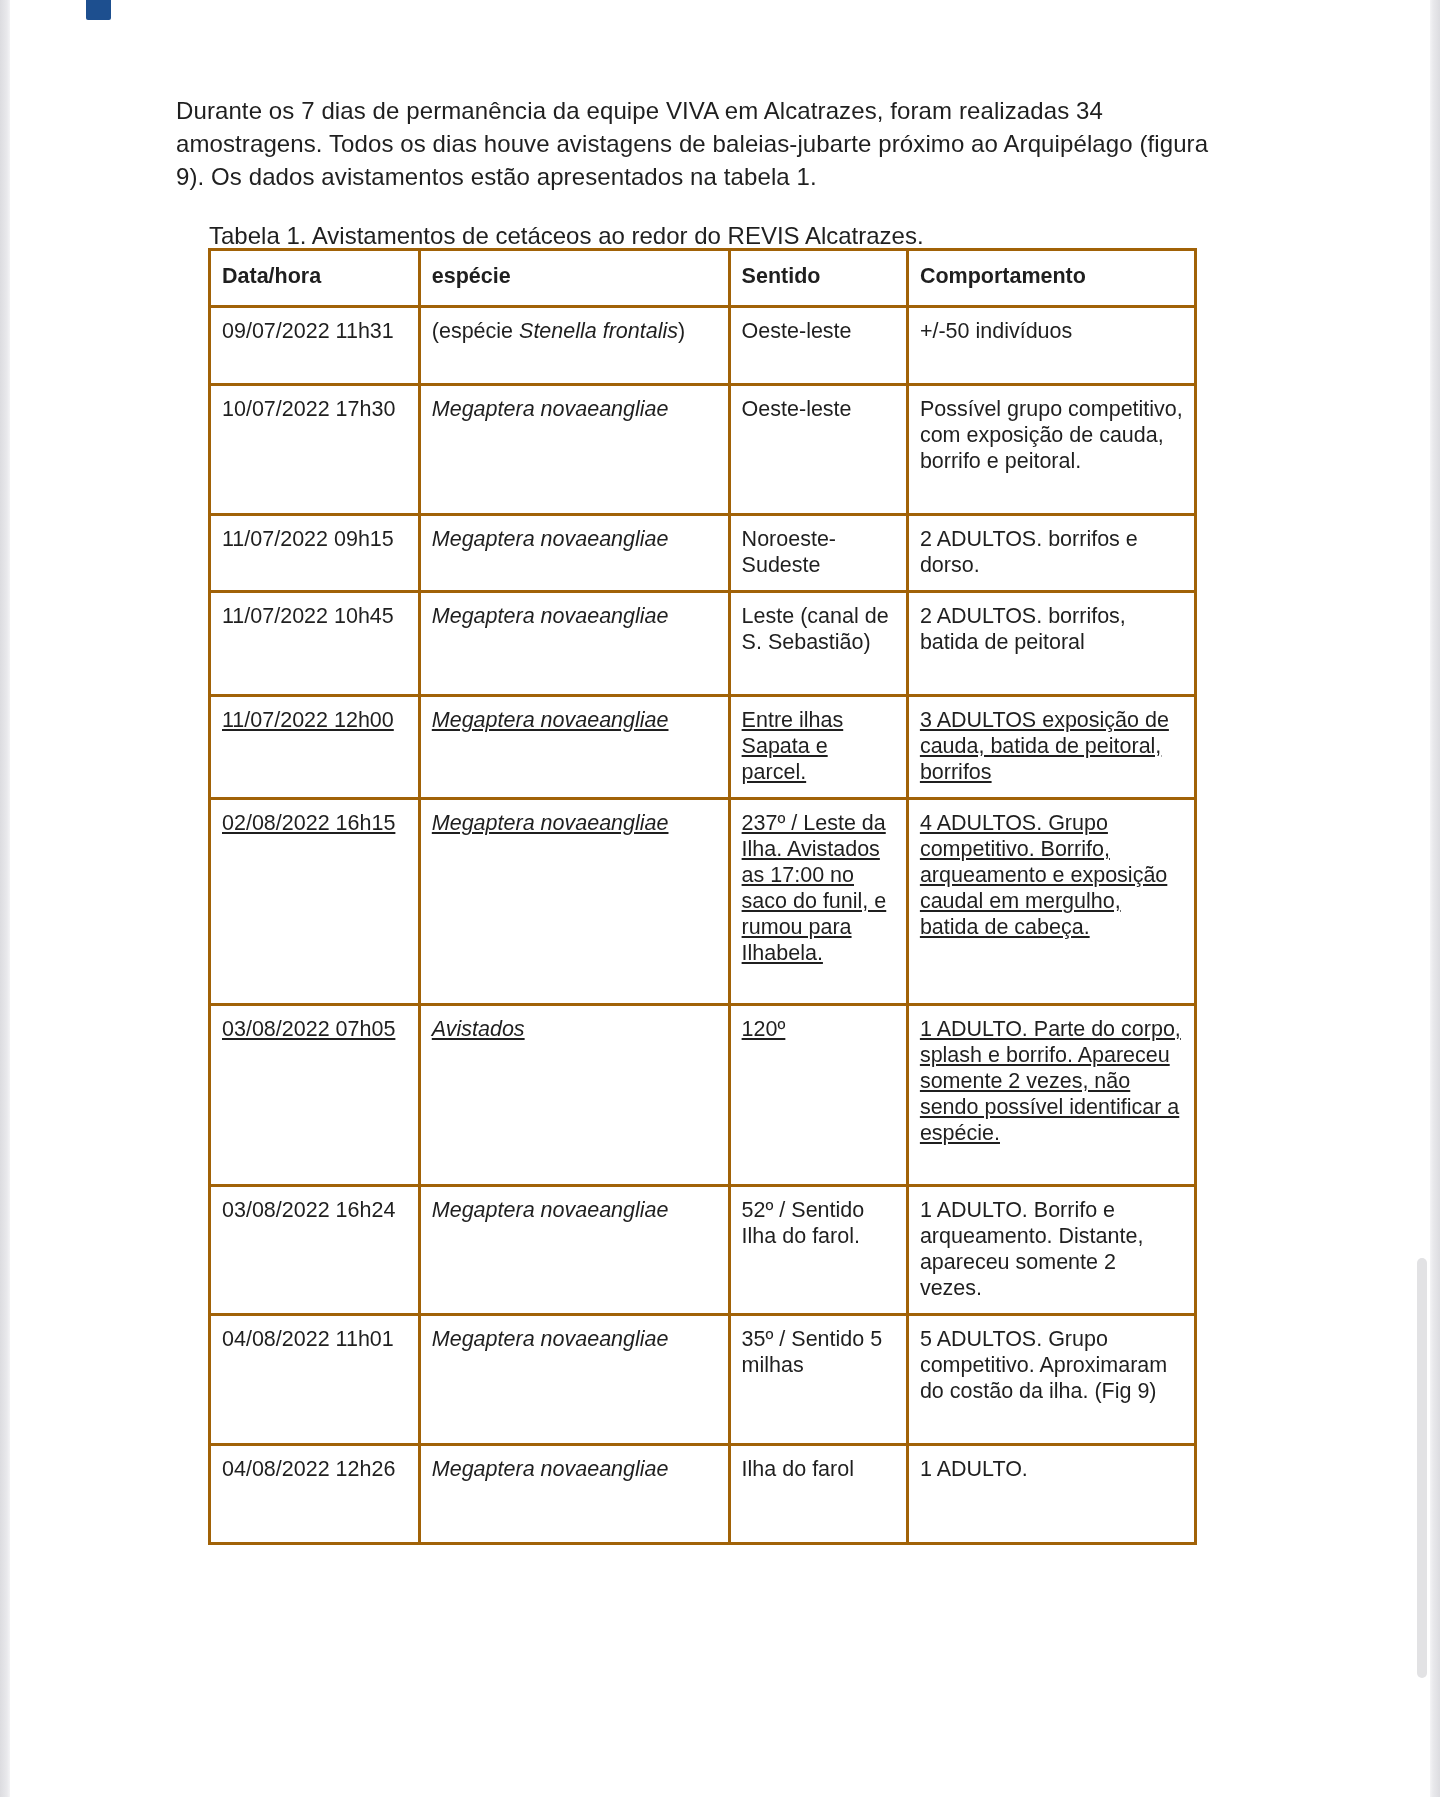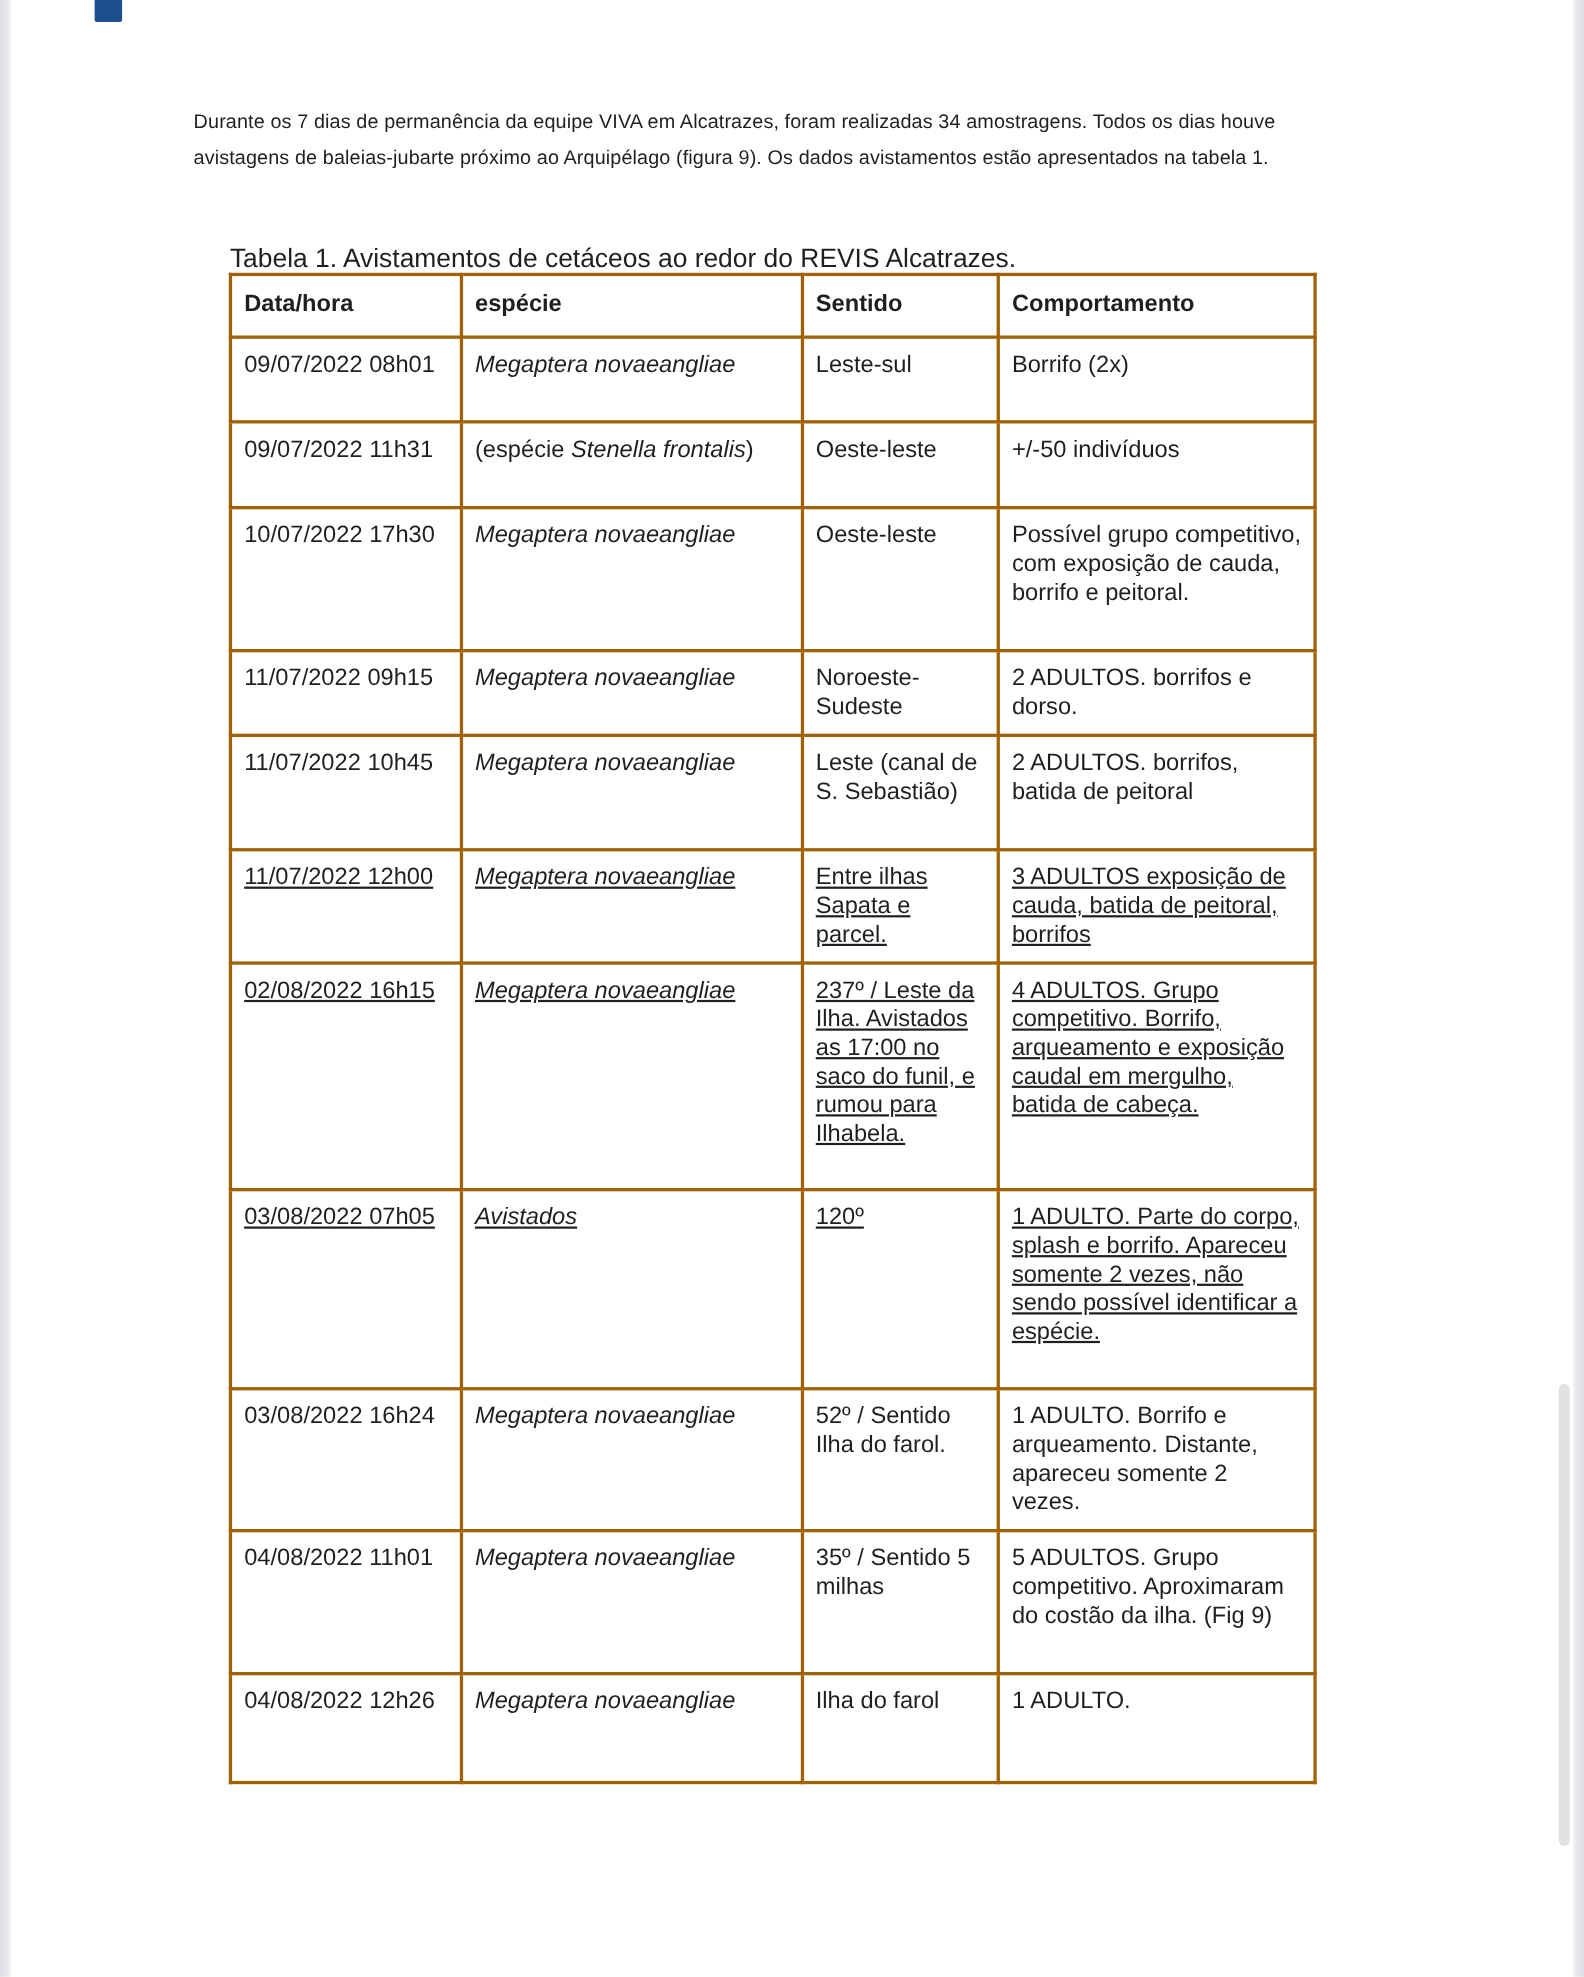--- a/index.html
+++ b/index.html
@@ -26,21 +26,21 @@
     .scroll-thumb {
       position: absolute; left: 1417px; top: 1258px; width: 10px; height: 420px;
       border-radius: 5px; background: #e2e2e4;
     }
     .blue-tab {
       position: absolute; left: 86px; top: 0; width: 25px; height: 20px;
       background: #1d4f8f; border-radius: 0 0 2px 2px;
     }
     .intro {
       position: absolute; left: 176px; top: 94px; width: 1040px;
-      font-size: 18px; line-height: 33px; letter-spacing: 0.1px;
+      font-size: 24px; line-height: 33px; letter-spacing: 0.1px;
       margin: 0;
     }
     .caption {
       position: absolute; left: 209px; top: 222px; width: 987px;
       text-align: left; font-size: 24px; line-height: 28px; margin: 0;
     }
     table.sightings {
       position: absolute; left: 208px; top: 248px;
       width: 989px;
       border-collapse: collapse;
@@ -89,26 +89,20 @@
   </colgroup>
   <thead>
     <tr>
       <th>Data/hora</th>
       <th>espécie</th>
       <th>Sentido</th>
       <th>Comportamento</th>
     </tr>
   </thead>
   <tbody id="table-body">
-  <tr style="height: 77px;">
-    <td><span>09/07/2022 08h01</span></td>
-    <td class="cell-species"><span class="pre"></span><span class="ital">Megaptera novaeangliae</span><span></span></td>
-    <td><span>Leste-sul</span></td>
-    <td><span>Borrifo (2x)</span></td>
-  </tr>
 
   <tr style="height: 78px;">
     <td><span>09/07/2022 11h31</span></td>
     <td class="cell-species"><span class="pre"> (espécie </span><span class="ital">Stenella frontalis</span><span>)</span></td>
     <td><span>Oeste-leste</span></td>
     <td><span>+/-50 indivíduos</span></td>
   </tr>
 
 
   <tr style="height: 130px;">

